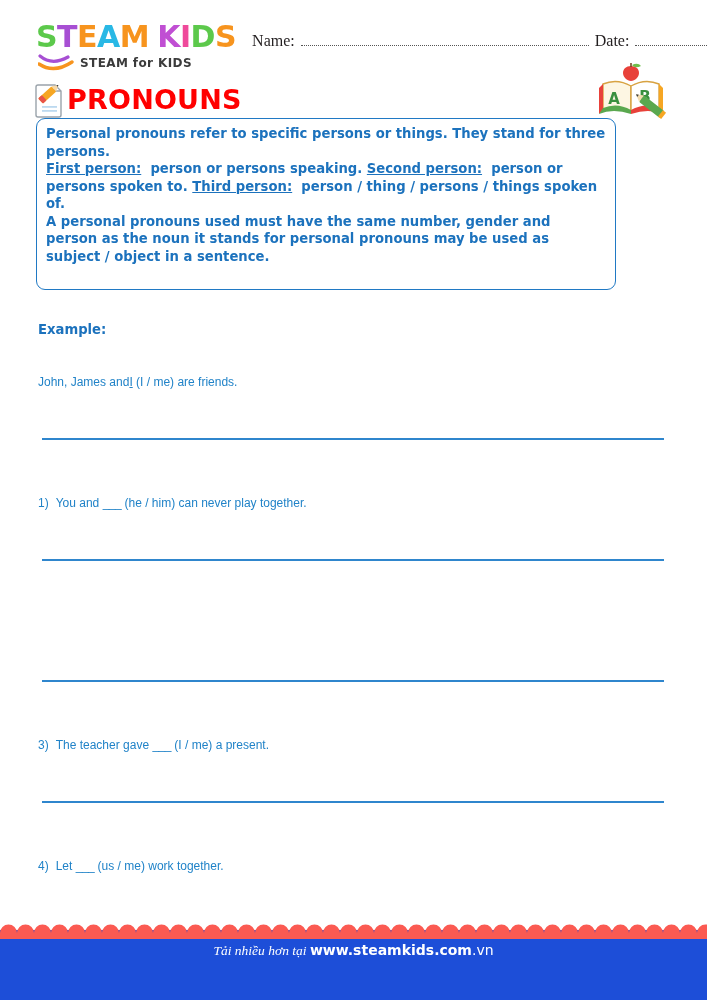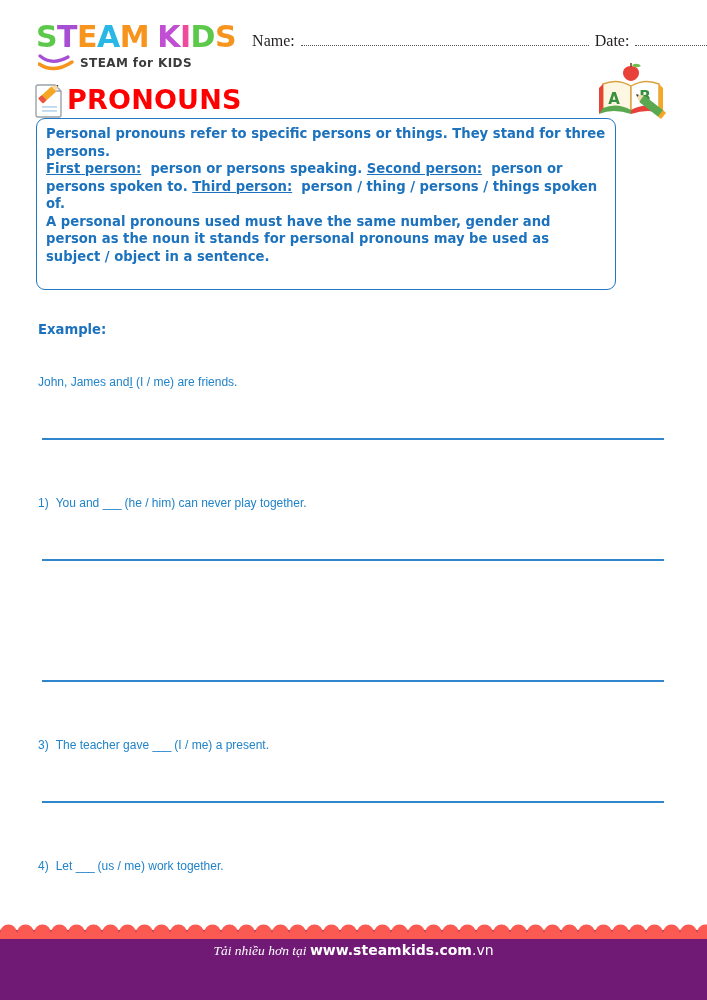--- a/index.html
+++ b/index.html
@@ -171,21 +171,21 @@
     height: 0;
     border-top: 2px solid #2f86cd;
   }
 
   
   .footer {
     position: absolute;
     left: 0; bottom: 0;
     width: 707px;
     height: 70px;
-    background: #701a75;
+    background: #1d4ed8;
   }
   .scallop {
     position: absolute;
     top: -7px; left: 0;
     width: 707px;
     height: 16px;
     display: block;
   }
   .footer-inner {
     position: absolute;

